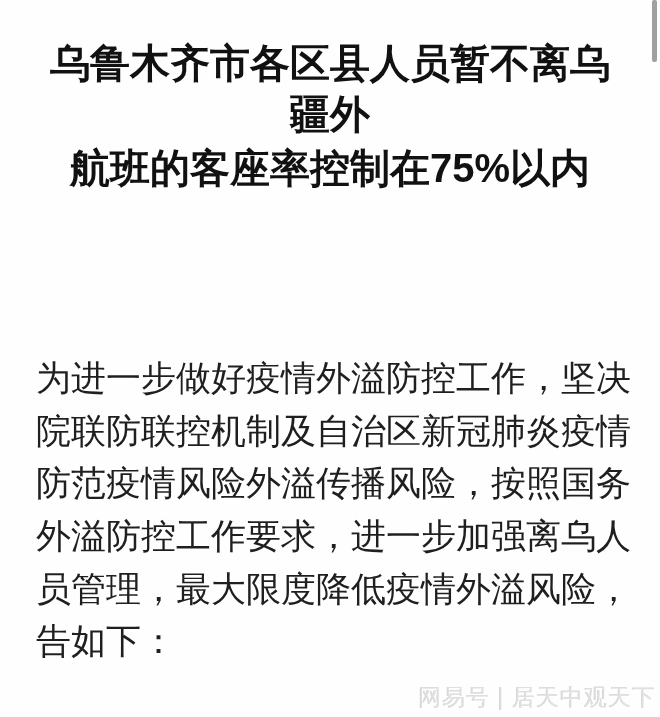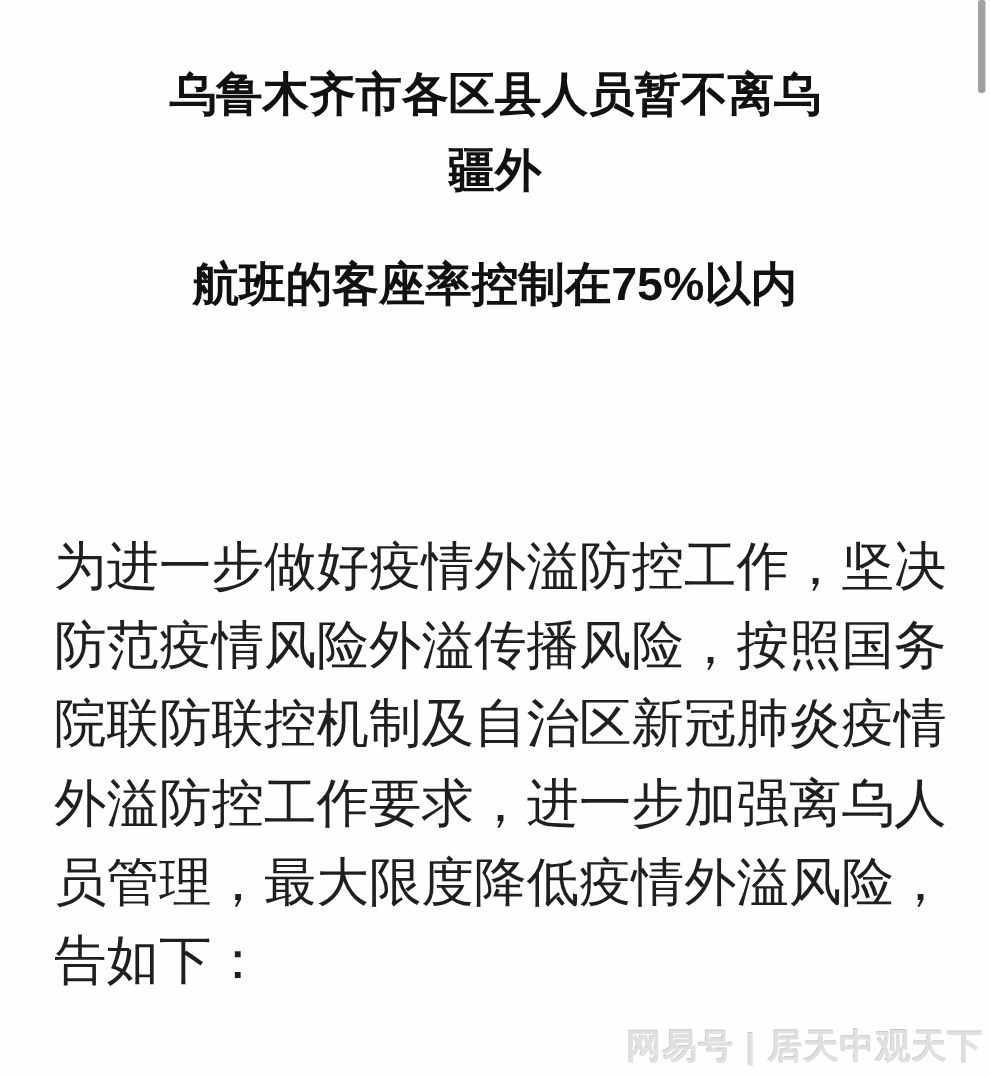--- a/index.html
+++ b/index.html
@@ -21,31 +21,31 @@
   }
   
   .headline {
     position: absolute;
     top: 38px;
     left: 0;
     right: 0;
     text-align: center;
     color: #111111;
     font-weight: 800;
-    font-size: 31px;
+    font-size: 40px;
     letter-spacing: 0px;
   }
   .headline-line {
     height: 50px;
     line-height: 50px;
     white-space: nowrap;
   }
   .headline-line-3 { margin-top: 7px; }
   .headline-line-4 { margin-top: 1px; }
-  .headline-line-5 { margin-top: 26px; }
+  .headline-line-5 { margin-top: 4px; }
   
   .body-text {
     position: absolute;
     top: 352px;
     left: 36px;
     width: 594px;
     color: #1f1f1f;
     font-size: 35px;
     font-weight: 400;
   }
@@ -59,21 +59,21 @@
   .body-line-7 {
     text-align: left;
     text-align-last: left;
   }
   
   .watermark {
     position: absolute;
     right: 4px;
     bottom: 4px;
     font-size: 23px;
-    font-weight: 700;
+    font-weight: 400;
     color: #e0e0e0;
     text-shadow: 1px 1px 0 #ffffff, -0.5px -0.5px 0 #c9c9c9;
     letter-spacing: 1px;
     white-space: nowrap;
   }
   
   .scrollbar-track {
     position: absolute;
     top: 0;
     right: 0;
@@ -96,22 +96,22 @@
 <div class="page">
 
   <div class="headline">
       <div class="headline-line headline-line-1">乌鲁木齐市各区县人员暂不离乌</div>
       <div class="headline-line headline-line-4">疆外</div>
       <div class="headline-line headline-line-5">航班的客座率控制在75%以内</div>
     </div>
 
   <div class="body-text">
       <div class="body-line body-line-1">为进一步做好疫情外溢防控工作，坚决</div>
+      <div class="body-line body-line-3">院联防联控机制及自治区新冠肺炎疫情</div>
       <div class="body-line body-line-2">防范疫情风险外溢传播风险，按照国务</div>
-      <div class="body-line body-line-3">院联防联控机制及自治区新冠肺炎疫情</div>
       <div class="body-line body-line-4">外溢防控工作要求，进一步加强离乌人</div>
       <div class="body-line body-line-5">员管理，最大限度降低疫情外溢风险，</div>
       <div class="body-line body-line-7">告如下：</div>
     </div>
 
   <div class="watermark">网易号 | 居天中观天下</div>
 
   <div class="scrollbar-track">
     <div class="scrollbar-thumb"></div>
   </div>

